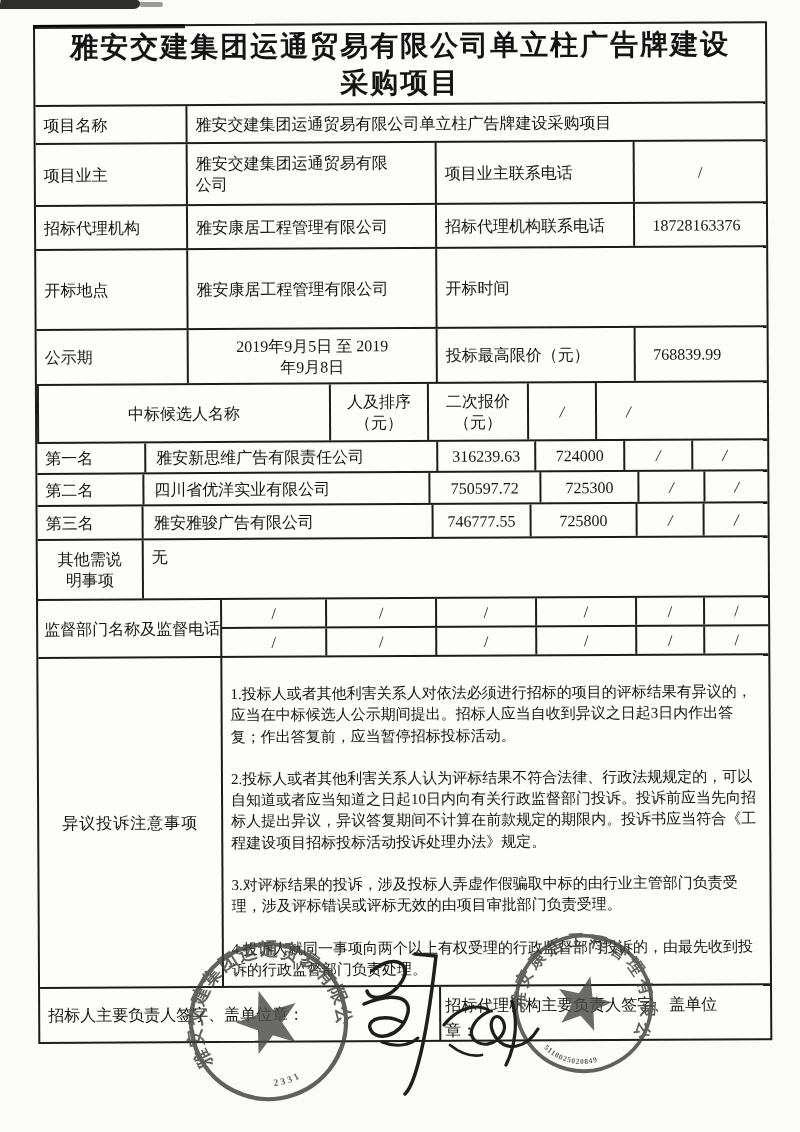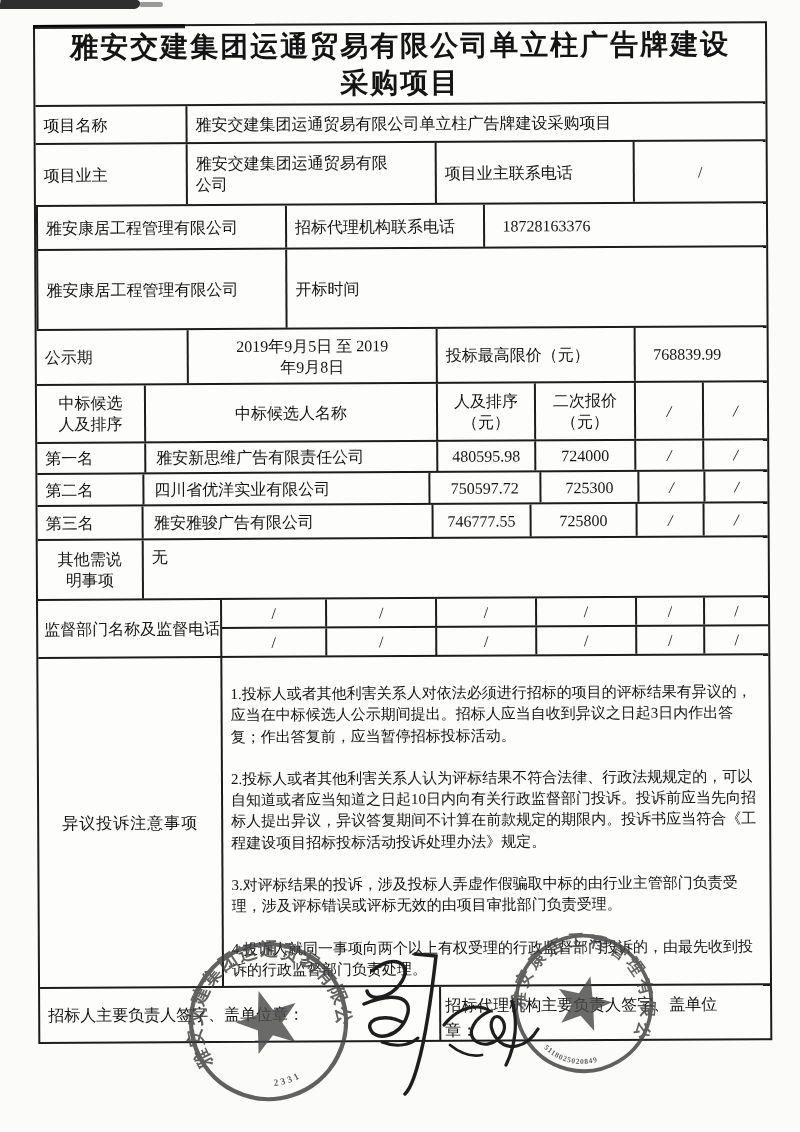--- a/index.html
+++ b/index.html
@@ -85,55 +85,55 @@
 
     <div class="row" style="height:62px">
       <div class="c lbl" style="width:150px">项目业主</div>
       <div class="c bl lbl" style="width:249px">雅安交建集团运通贸易有限
 公司</div>
       <div class="c bl lbl" style="width:198px">项目业主联系电话</div>
       <div class="c bl ctr slashcell" style="width:133px">/</div>
     </div>
 
     <div class="row" style="height:44px">
+      <div class="c lbl" style="width:150px">招标代理机构</div>
       <div class="c bl lbl" style="width:249px">雅安康居工程管理有限公司</div>
       <div class="c bl lbl" style="width:198px">招标代理机构联系电话</div>
       <div class="c bl ctr" style="width:125px">18728163376</div>
     </div>
 
     <div class="row" style="height:80px">
+      <div class="c lbl" style="width:150px">开标地点</div>
       <div class="c bl lbl" style="width:249px">雅安康居工程管理有限公司</div>
       <div class="c bl lbl" style="width:198px">开标时间</div>
     </div>
 
     <div class="row" style="height:55px">
       <div class="c lbl" style="width:150px">公示期</div>
       <div class="c bl ctr" style="width:249px">2019年9月5日  至  2019
 年9月8日</div>
       <div class="c bl lbl" style="width:198px">投标最高限价（元）</div>
       <div class="c bl ctr" style="width:105px">768839.99</div>
     </div>
 
     <div class="row" style="height:58px">
-      <div class="c ctr" style="width:107px">中标候选
-人及排序</div>
       <div class="c bl ctr" style="width:292px">中标候选人名称</div>
       <div class="c bl ctr" style="width:98px">人及排序
 （元）</div>
       <div class="c bl ctr" style="width:100px">二次报价
 （元）</div>
       <div class="c bl ctr slash" style="width:68px">/</div>
       <div class="c bl ctr slash" style="width:65px">/</div>
     </div>
 
     <div class="row" style="height:31px">
       <div class="c lbl" style="width:107px">第一名</div>
       <div class="c bl name-cell" style="width:292px">雅安新思维广告有限责任公司</div>
-      <div class="c bl ctr" style="width:98px">480595.98</div>
-      <div class="c bl ctr" style="width:100px">724000</div>
+      <div class="c bl ctr" style="width:98px">316239.63</div>
+      <div class="c bl ctr" style="width:89px">724000</div>
       <div class="c bl ctr slash" style="width:68px">/</div>
       <div class="c bl ctr slash" style="width:65px">/</div>
     </div>
 
     <div class="row" style="height:32px">
       <div class="c lbl" style="width:107px">第二名</div>
       <div class="c bl name-cell" style="width:292px">四川省优洋实业有限公司</div>
       <div class="c bl ctr" style="width:114px">750597.72</div>
       <div class="c bl ctr" style="width:100px">725300</div>
       <div class="c bl ctr slash" style="width:68px">/</div>

